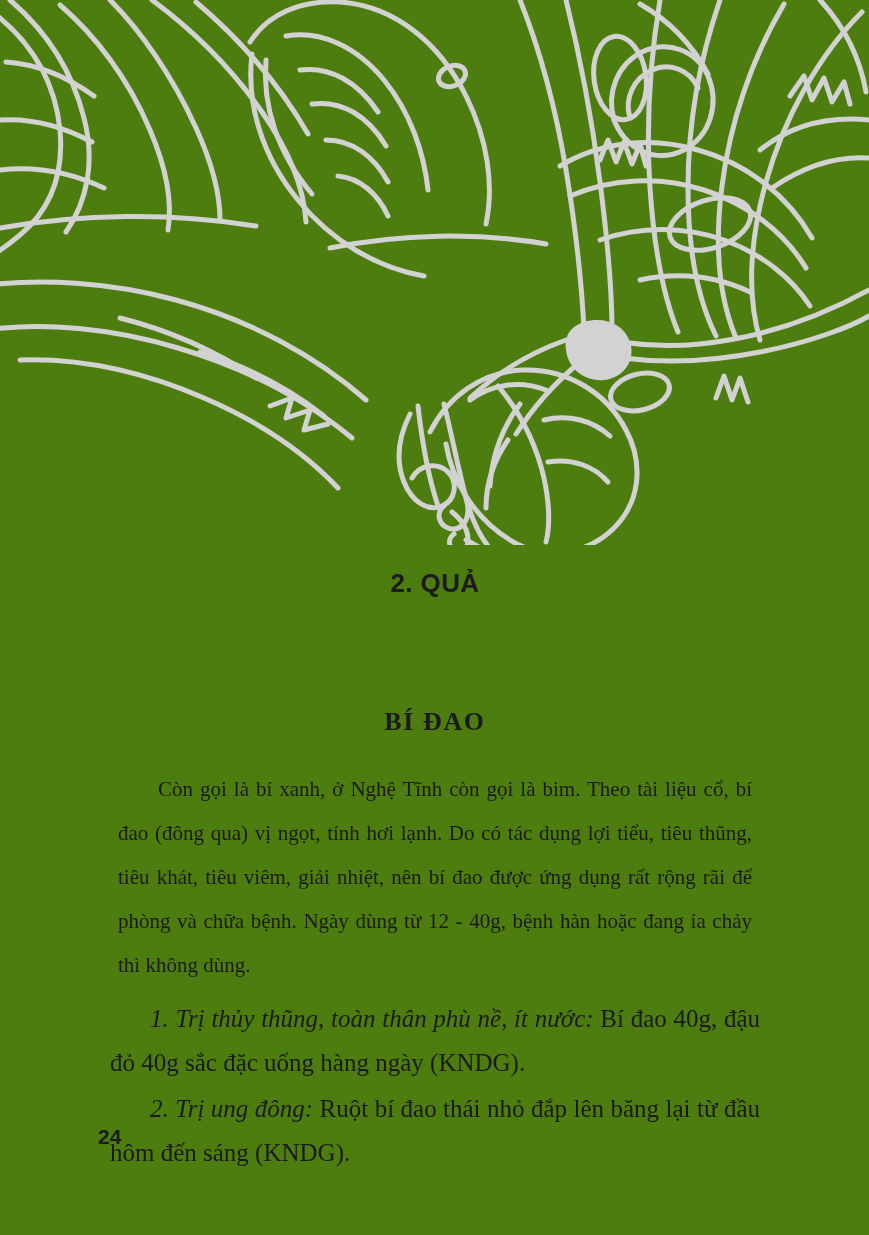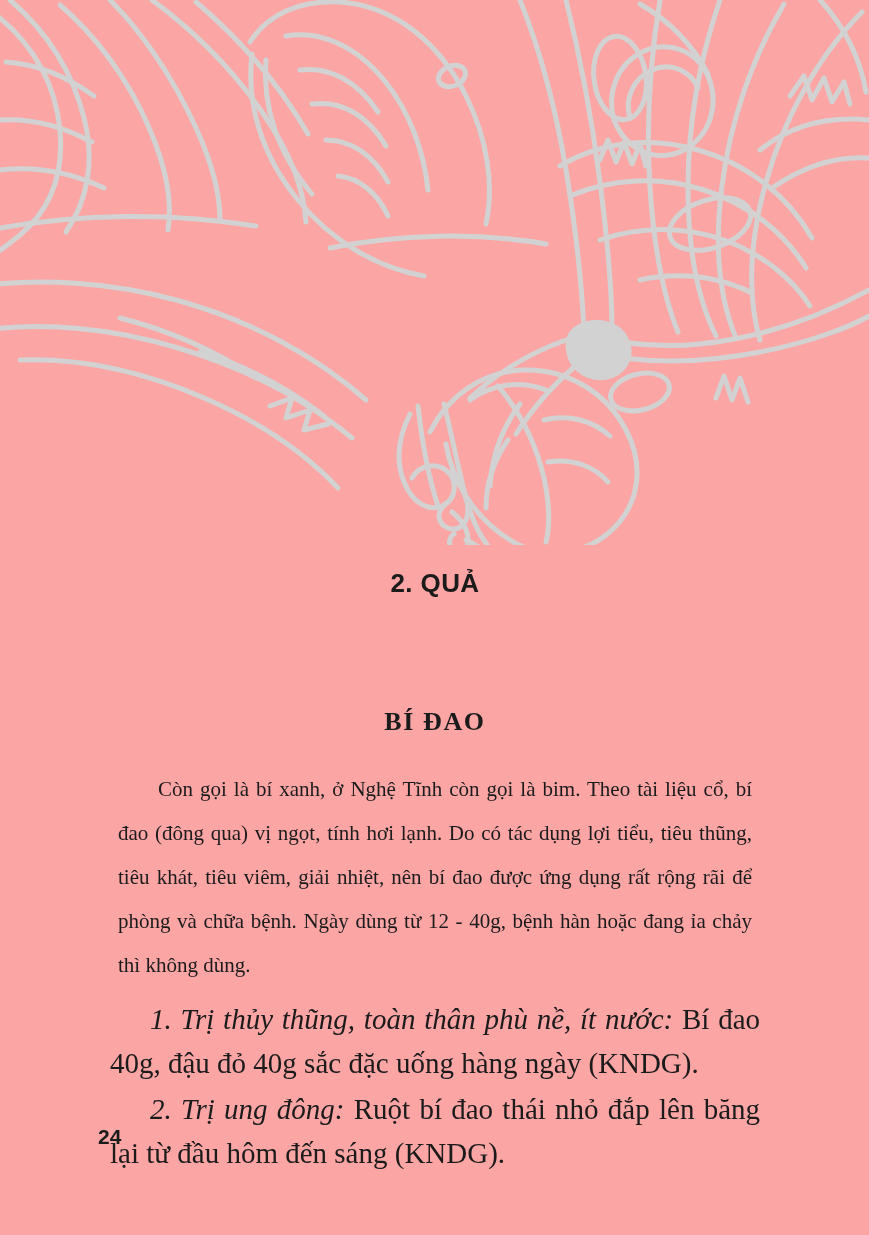--- a/index.html
+++ b/index.html
@@ -5,21 +5,21 @@
   html, body {
     margin: 0;
     padding: 0;
     background: #ffffff;
   }
 
   .page {
     position: relative;
     width: 869px;
     height: 1235px;
-    background: #fca5a5;
+    background: #4d7c0f;
     overflow: hidden;
     font-family: "Liberation Serif", "DejaVu Serif", serif;
     color: #1b1b1b;
   }
 
   
   .ornament {
     position: absolute;
     left: 0;
     top: 0;
@@ -79,21 +79,21 @@
     font-size: 24px;
     line-height: 44px;
     font-weight: bold;
     text-indent: 40px;
     margin: 0;
     padding-top: 2px;
     color: #1b1b1b;
   }
 
   .remedy {
-    font-size: 29px;
+    font-size: 25px;
     line-height: 44px;
     text-align: justify;
     text-justify: inter-word;
     text-indent: 40px;
     margin: 0;
     padding-top: 2px;
     color: #1b1b1b;
   }
   .remedy .lead {
     font-style: italic;

